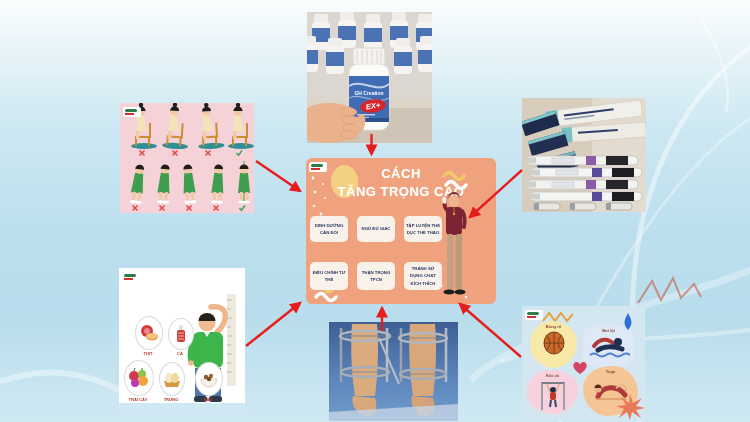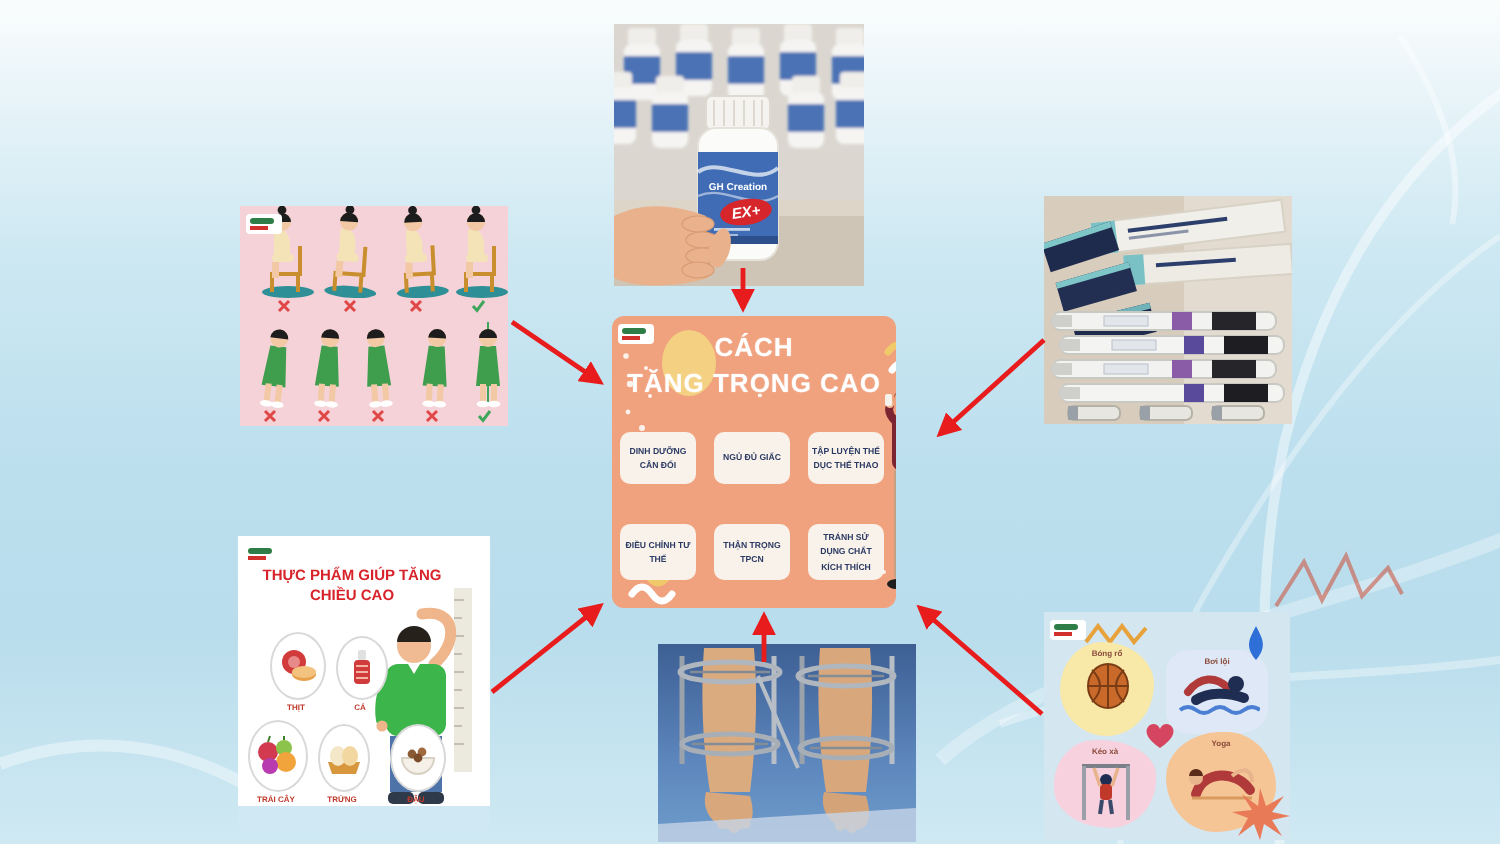--- a/index.html
+++ b/index.html
@@ -4,21 +4,21 @@
 <style>
   html,body{margin:0;padding:0;background:#fff;}
   .stage{position:relative;width:750px;height:422px;overflow:hidden;
     font-family:"Liberation Sans",sans-serif;
     background:linear-gradient(180deg,#fbfdfd 0%,#eaf5f9 10%,#cde8f2 30%,#bcdfee 55%,#b9ddec 75%,#cfe9f3 100%);}
   .decor{position:absolute;left:0;top:0;z-index:1;pointer-events:none;}
   .imgbox{position:absolute;z-index:2;overflow:hidden;}
   .imgbox svg{display:block;}
   
   .card{position:absolute;left:306px;top:158px;width:142px;height:146px;z-index:3;
-    background:#f0a17e;border-radius:6px;overflow:hidden;}
+    background:#f0a17e;border-radius:6px;overflow:hidden;padding-left:48px;}
   .card-title{position:absolute;left:0;top:7px;width:100%;text-align:center;color:#fff;
     font-weight:bold;font-size:13px;line-height:1.4;letter-spacing:.5px;text-shadow:0 0 1px rgba(255,255,255,.4);}
   .card-ellipse{position:absolute;left:25px;top:7px;width:27px;height:33px;border-radius:50%;background:#f4d182;}
   .card-box{position:absolute;width:38px;background:#f9f2ea;border-radius:5px;color:#2b3a64;
     font-weight:bold;font-size:4.3px;line-height:1.7;text-align:center;display:flex;align-items:center;justify-content:center;padding:1px;box-sizing:border-box;}
   .r1{top:58px;height:26px;} .r2{top:104px;height:28px;}
   .c1{left:4px;} .c2{left:51px;} .c3{left:98px;}
   .card-person{position:absolute;left:133px;top:33px;}
   .sq-tr{position:absolute;left:136px;top:10px;} .sq-bl{position:absolute;left:6px;top:123px;}
   .card-dots{position:absolute;left:3px;top:16px;}
@@ -248,24 +248,20 @@
           <rect x="84" y="105" width="5" height="7" fill="#9aa0a8"></rect>
       </g>
     </svg>
   </div>
 
   <div class="imgbox foods">
     <div class="brandlogo">
         <span class="bl-green"></span>
         <span class="bl-red"></span>
       </div>
-    <div class="foods-title">
-      <div>THỰC PHẨM GIÚP TĂNG</div>
-      <div>CHIỀU CAO</div>
-    </div>
     <svg class="foods-boy" width="60" height="116" viewBox="0 0 60 116">
       <rect x="44" y="2" width="9" height="92" fill="#eceadf"></rect>
       <path d="M44,8 h5 M44,17 h4 M44,26 h5 M44,35 h4 M44,44 h5 M44,53 h4 M44,62 h5 M44,71 h4 M44,80 h5" stroke="#b5b0a0" stroke-width="0.8"></path>
       <path d="M34,40 C46,30 46,12 28,15" stroke="#efb68c" stroke-width="5.5" fill="none" stroke-linecap="round"></path>
       <circle cx="24" cy="31" r="8.5" fill="#f0bb92"></circle>
       <path d="M15.5,29 a8.5,8 0 0 1 17,0 z" fill="#27211c"></path>
       <rect x="10" y="40" width="30" height="36" rx="6" fill="#3cb54a"></rect>
       <path d="M21,40 l3,5 l3,-5 z" fill="#fff"></path>
       <path d="M12,46 C8,54 7,62 8,68" stroke="#3cb54a" stroke-width="6" fill="none" stroke-linecap="round"></path>
       <circle cx="8" cy="71" r="2.8" fill="#efb68c"></circle>

